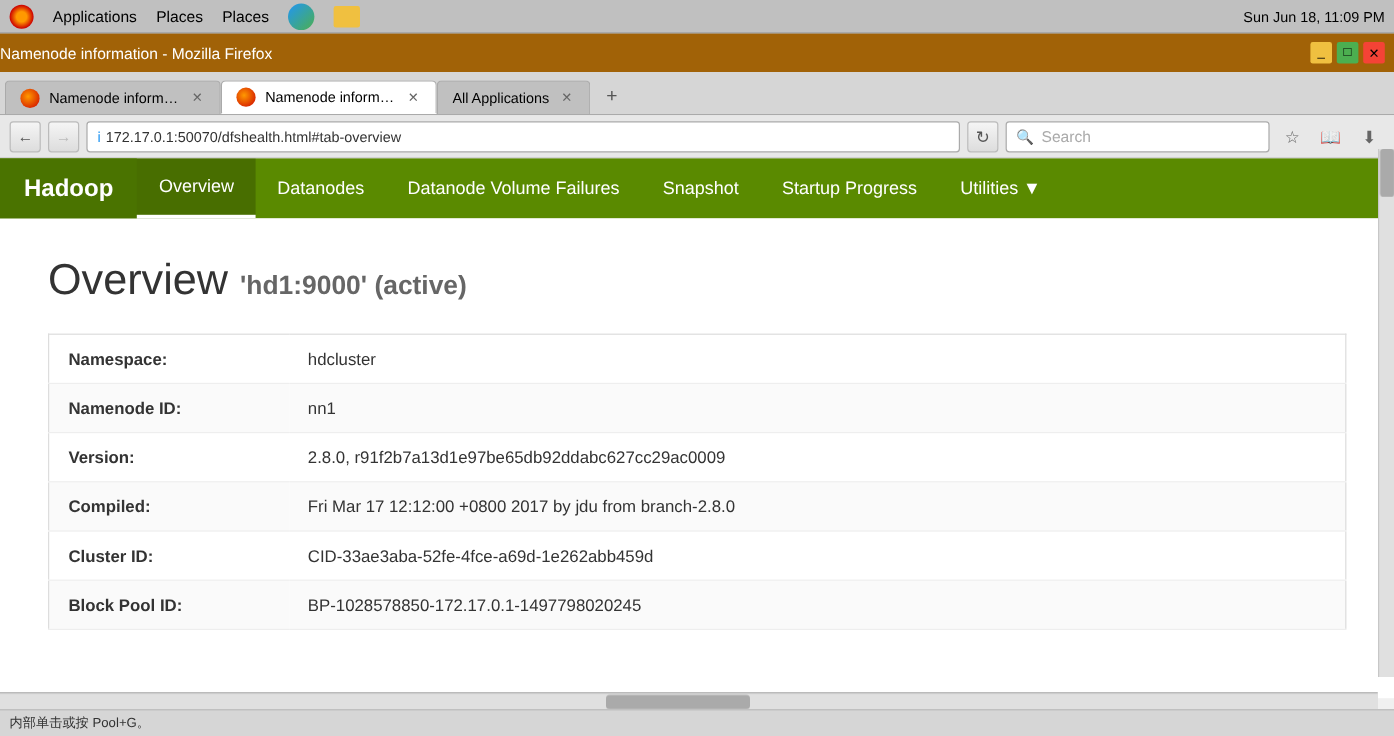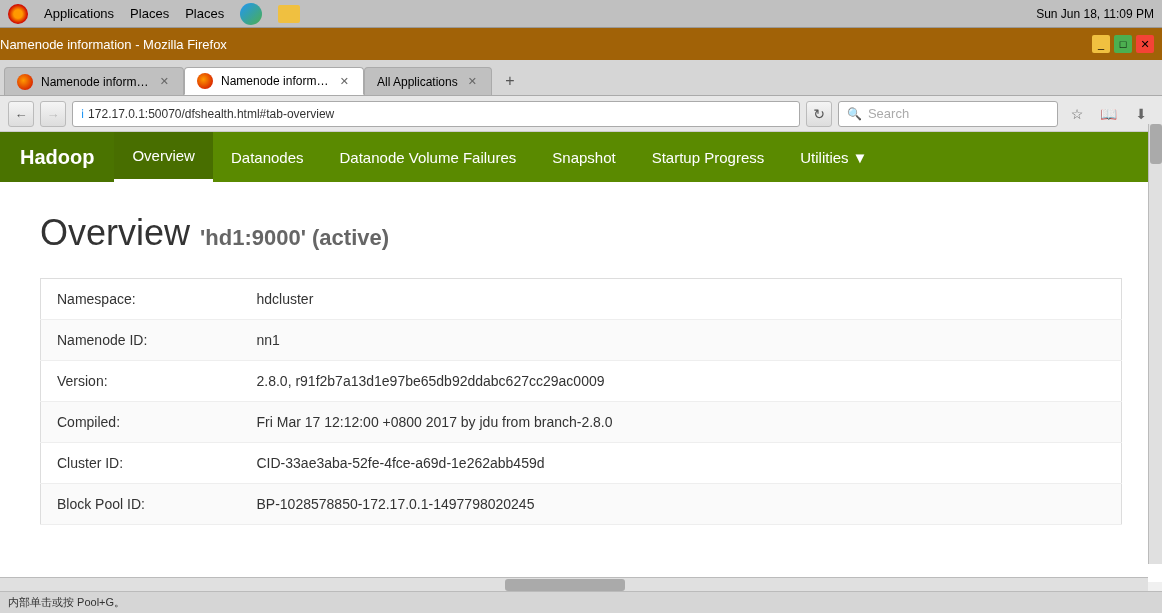--- a/index.html
+++ b/index.html
@@ -237,21 +237,21 @@
     }
     .info-table tr {
       border-bottom: 1px solid #eee;
     }
     .info-table td {
       padding: 12px 16px;
       font-size: 14px;
       vertical-align: top;
     }
     .info-table td:first-child {
-      font-weight: normal;
+      font-weight: bold;
       width: 200px;
       color: #333;
       white-space: nowrap;
     }
     .info-table td:last-child {
       color: #333;
     }
     .info-table tr:nth-child(odd) { background: #fff; }
     .info-table tr:nth-child(even) { background: #fafafa; }
 

